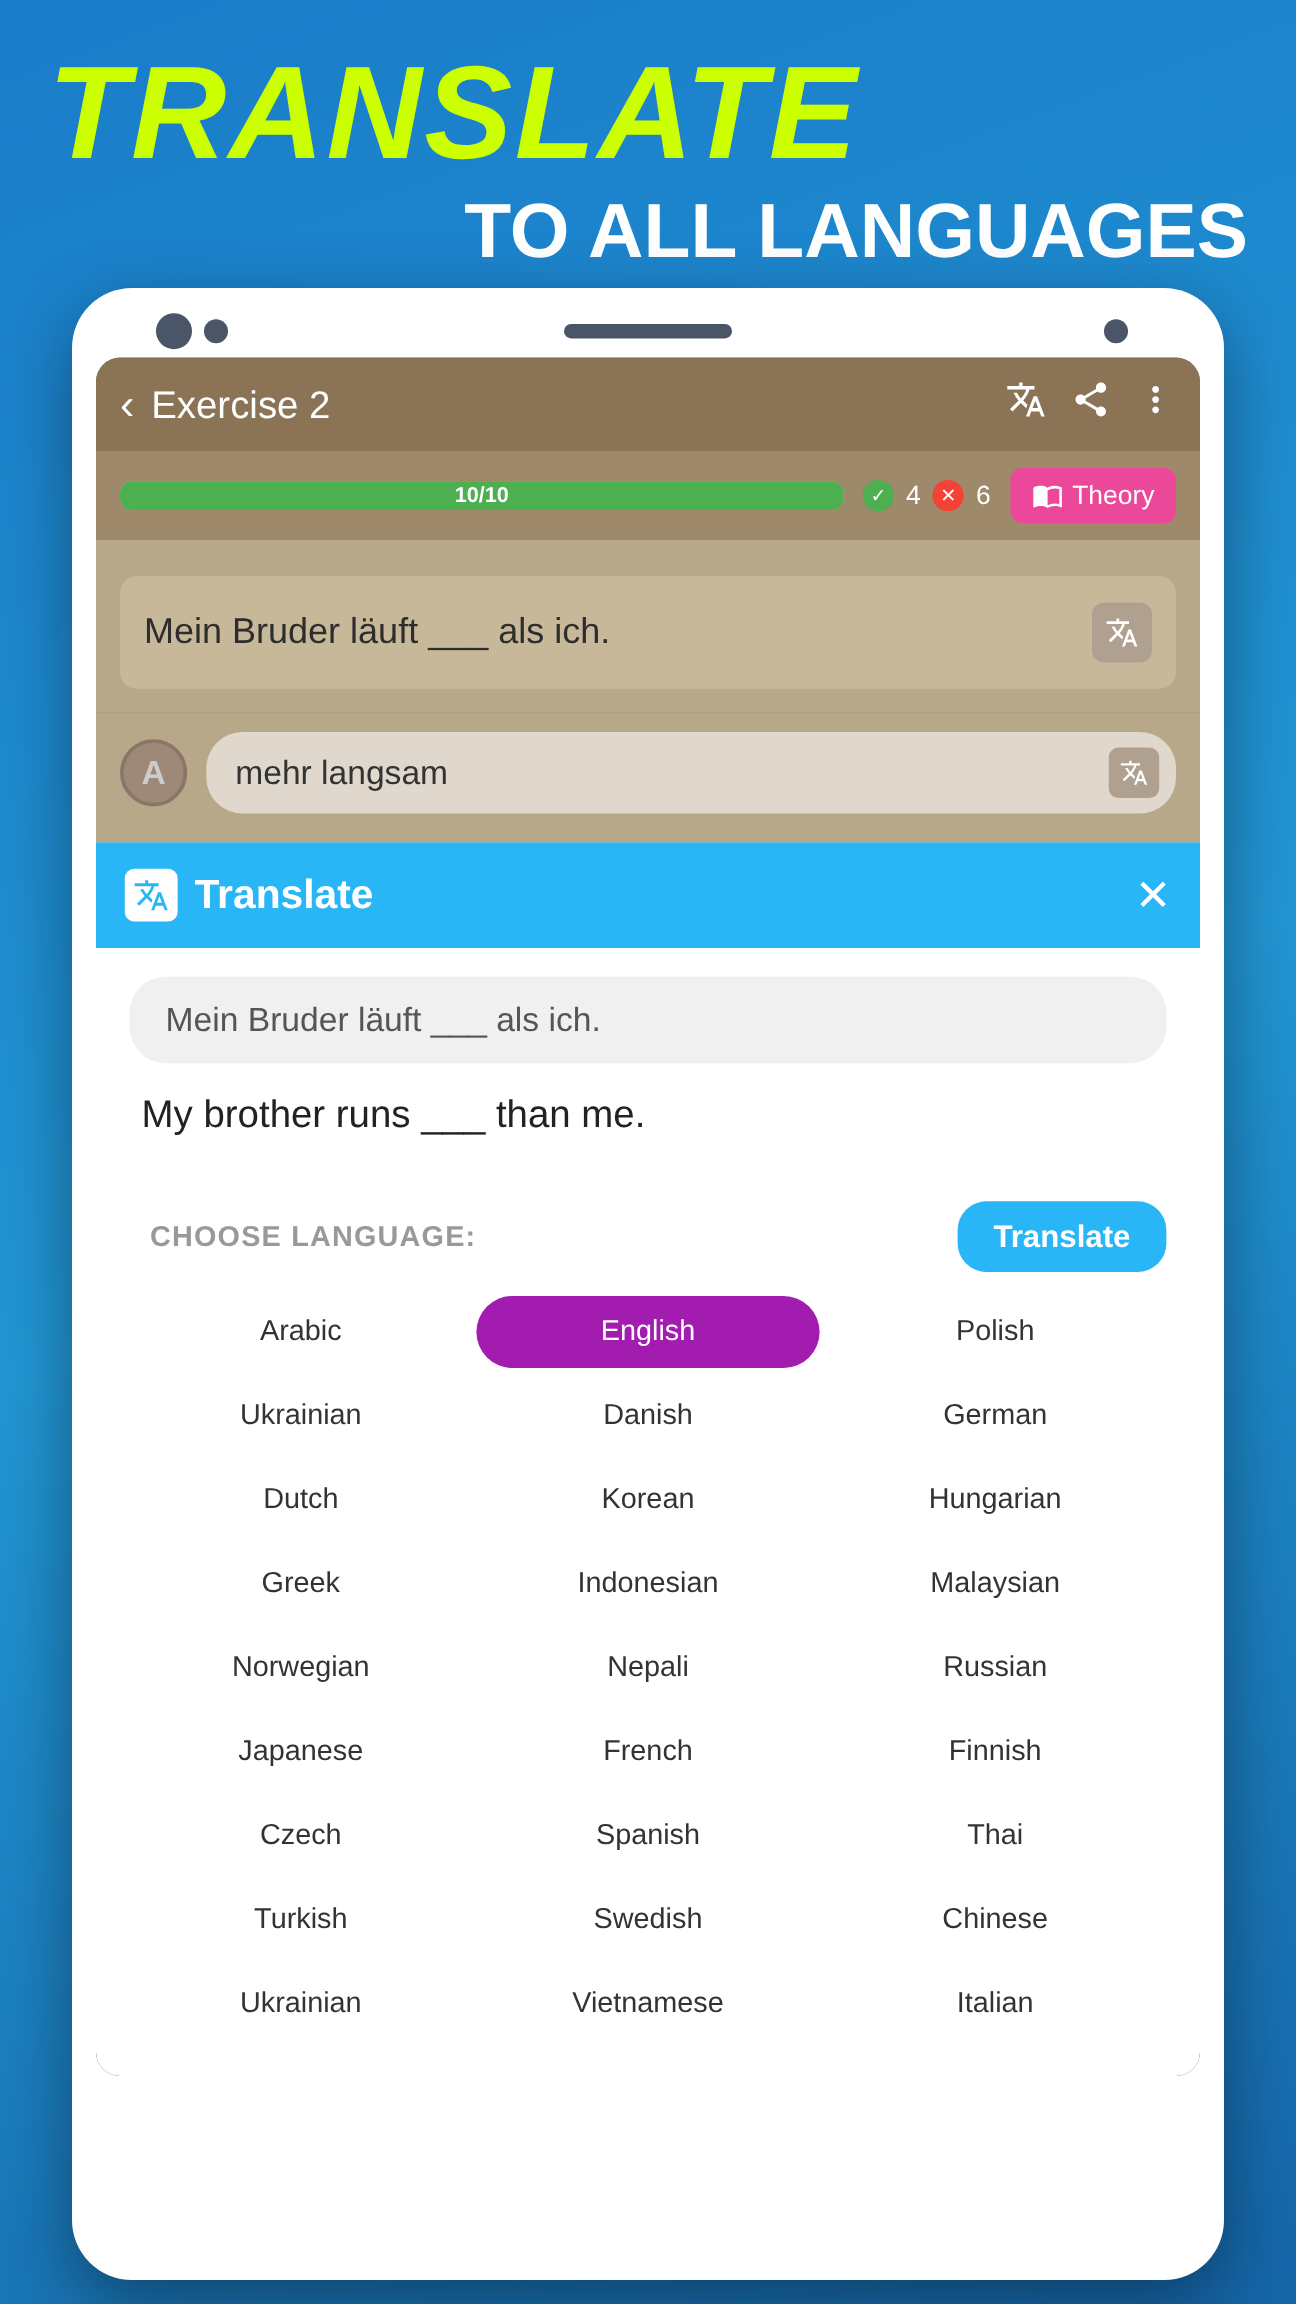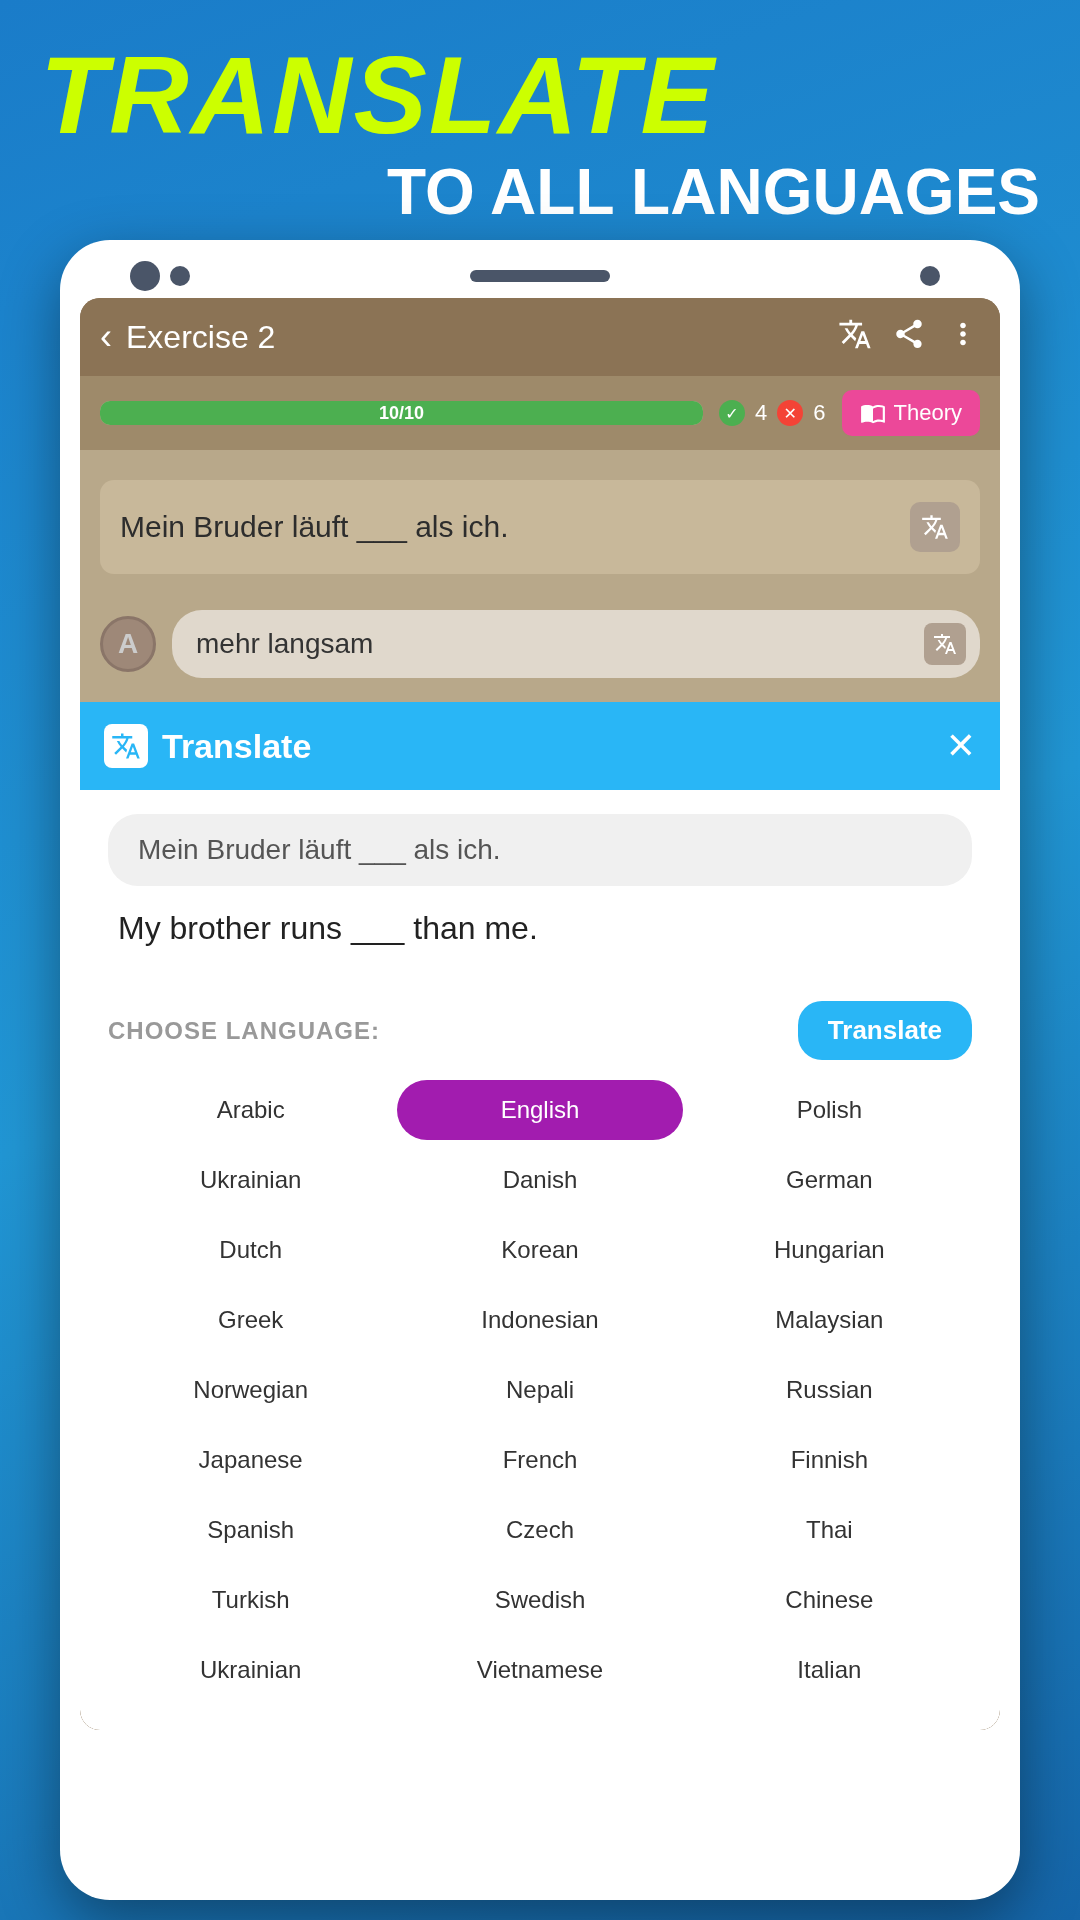--- a/index.html
+++ b/index.html
@@ -369,20 +369,21 @@
     
     .language-chooser {
       padding: 0 28px 20px;
     }
 
     .chooser-header {
       display: flex;
       align-items: center;
       justify-content: space-between;
       margin-bottom: 20px;
+      margin-left: 17px;
     }
 
     .chooser-label {
       font-size: 24px;
       color: #999;
       font-weight: bold;
       letter-spacing: 1px;
     }
 
     .translate-btn {
@@ -546,22 +547,22 @@
             <div class="lang-item">Hungarian</div>
             <div class="lang-item">Greek</div>
             <div class="lang-item">Indonesian</div>
             <div class="lang-item">Malaysian</div>
             <div class="lang-item">Norwegian</div>
             <div class="lang-item">Nepali</div>
             <div class="lang-item">Russian</div>
             <div class="lang-item">Japanese</div>
             <div class="lang-item">French</div>
             <div class="lang-item">Finnish</div>
+            <div class="lang-item">Czech</div>
             <div class="lang-item">Spanish</div>
-            <div class="lang-item">Czech</div>
             <div class="lang-item">Thai</div>
             <div class="lang-item">Turkish</div>
             <div class="lang-item">Swedish</div>
             <div class="lang-item">Chinese</div>
             <div class="lang-item">Ukrainian</div>
             <div class="lang-item">Vietnamese</div>
             <div class="lang-item">Italian</div>
             <div></div>
           </div>
       </div>

